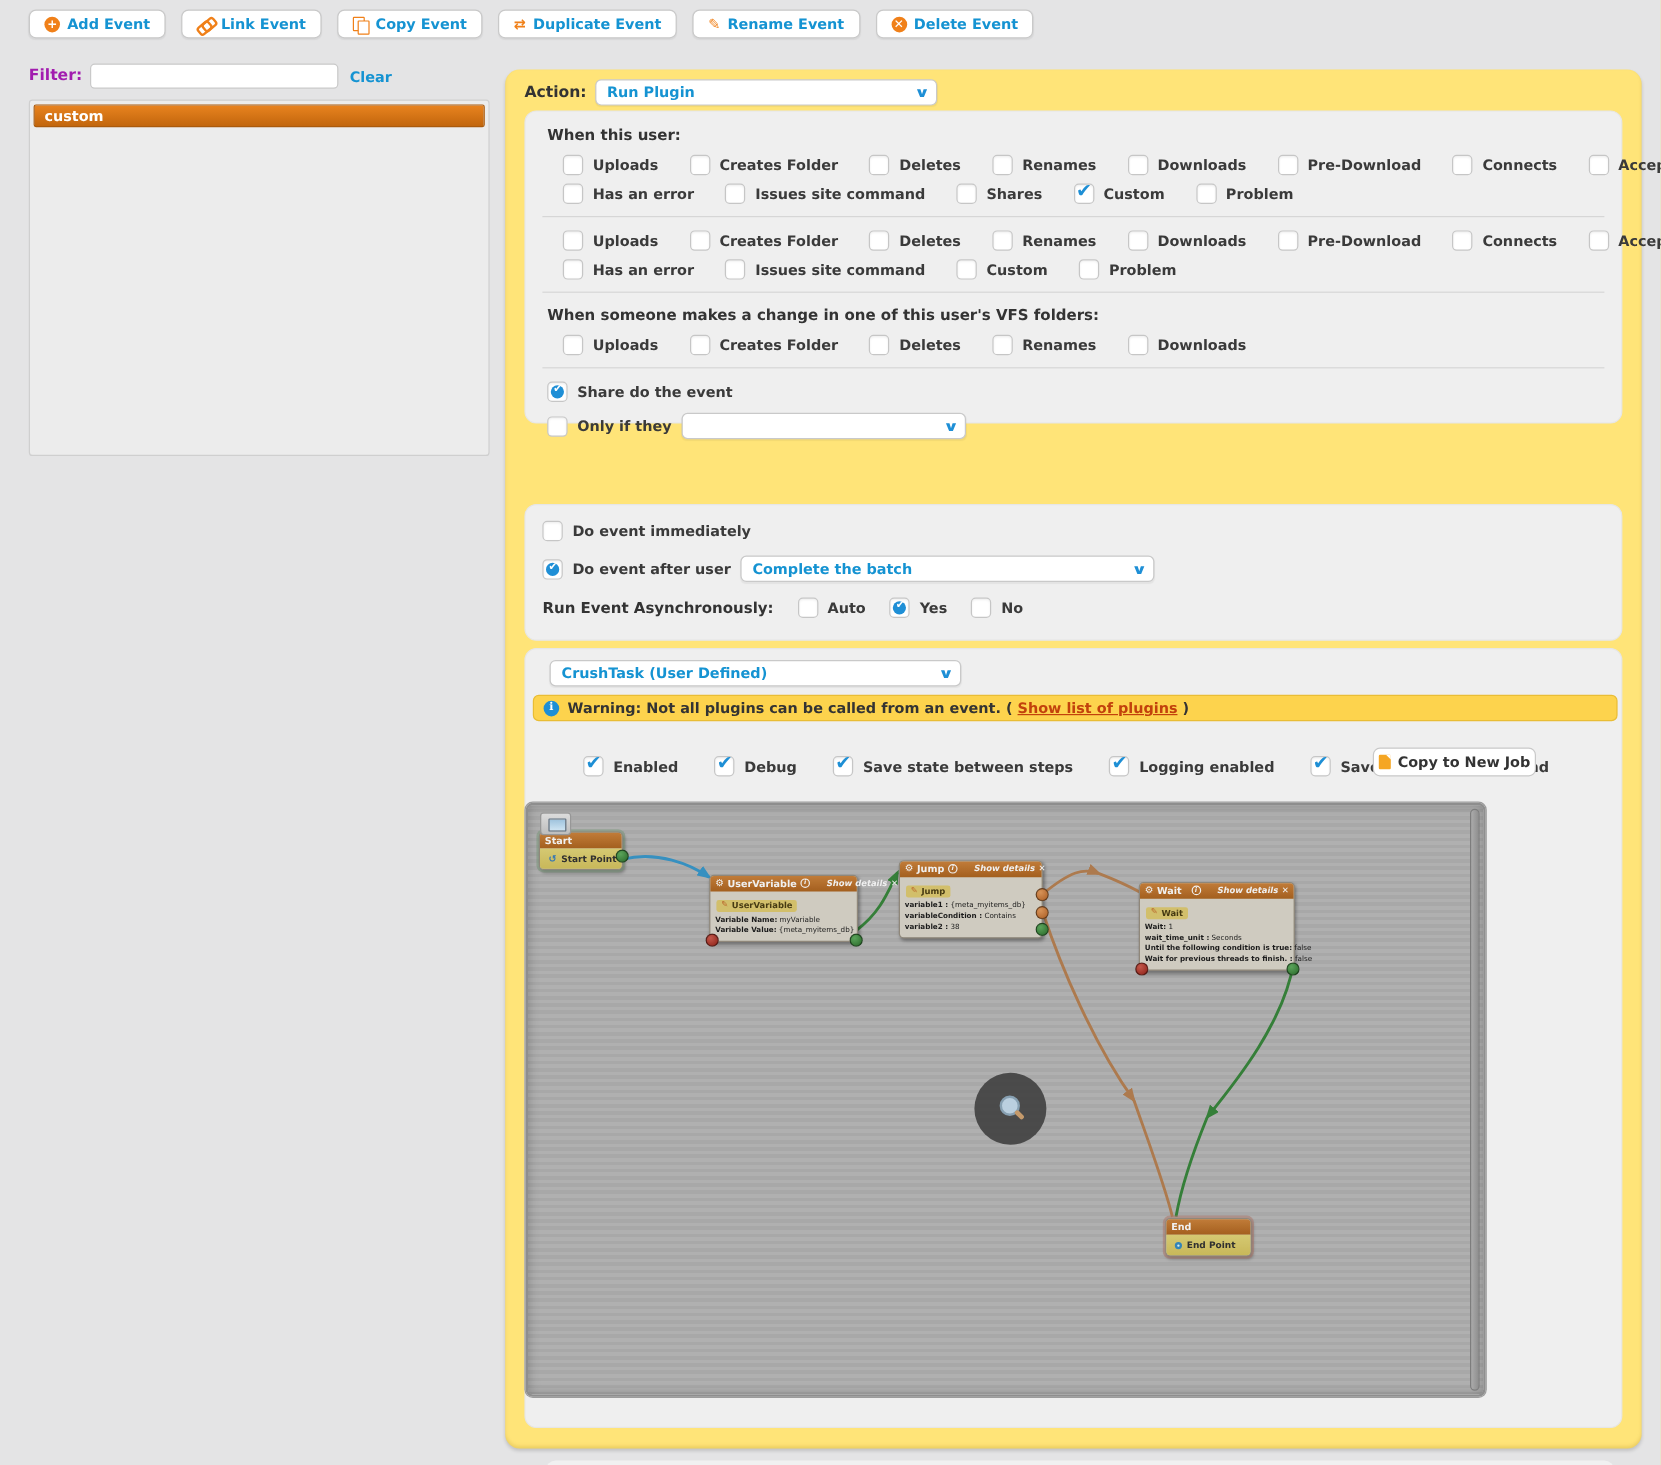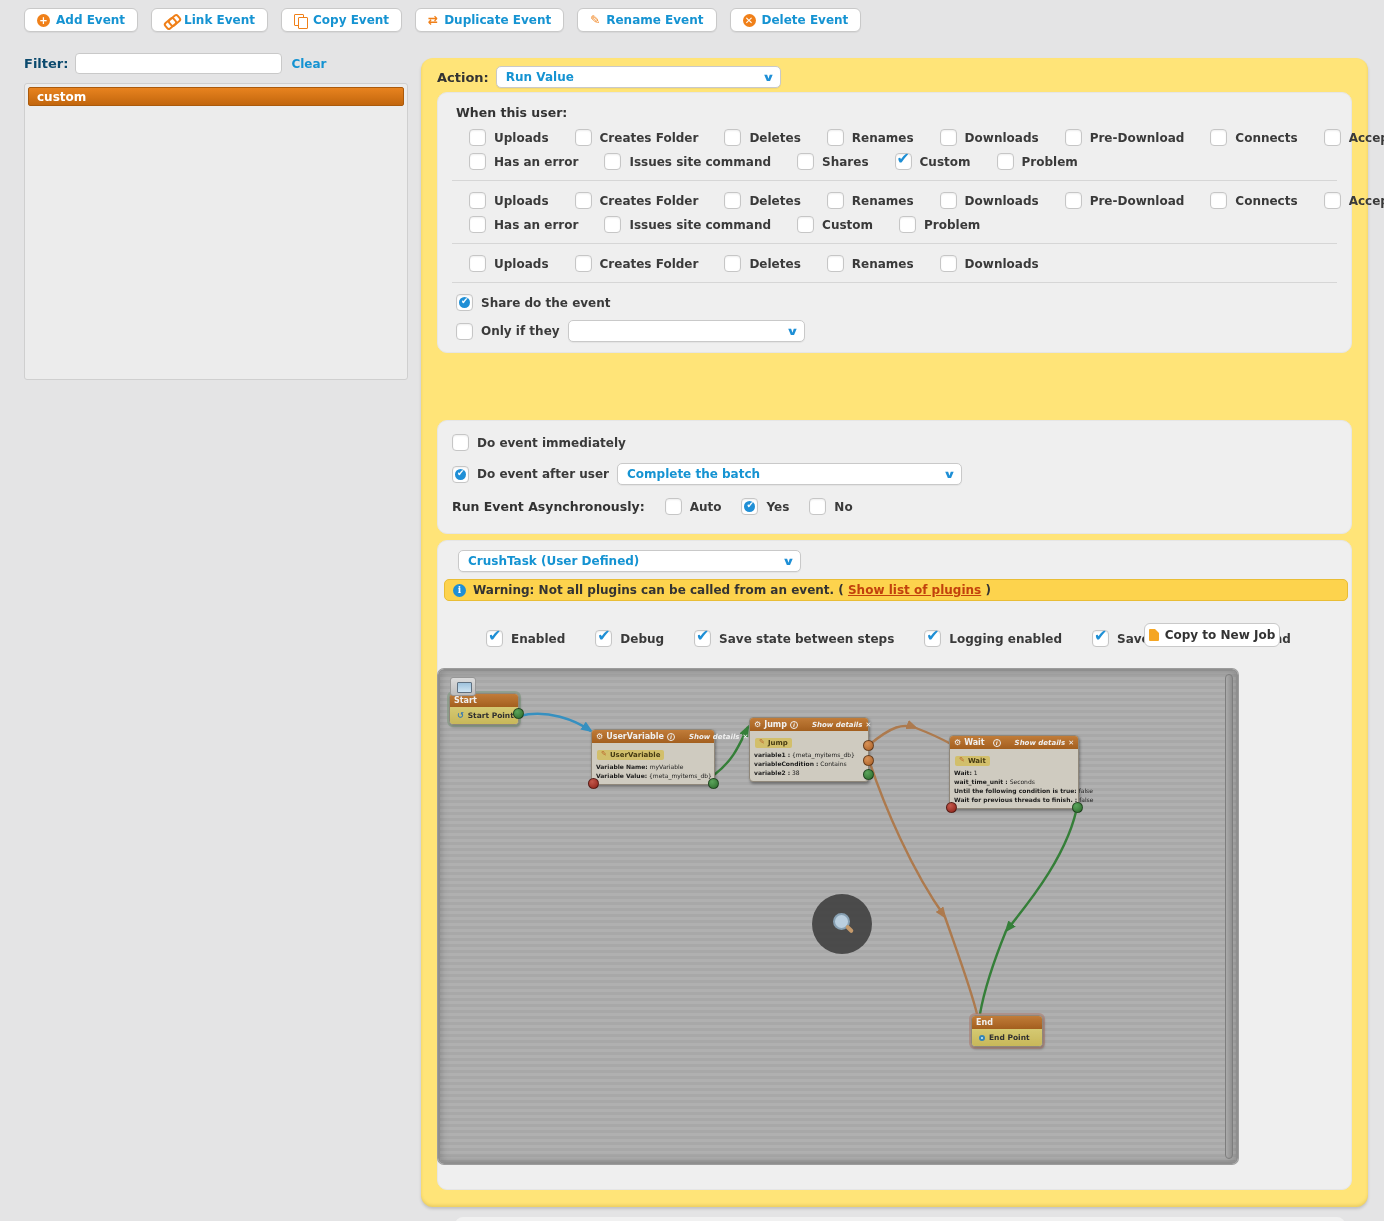--- a/index.html
+++ b/index.html
@@ -29,21 +29,21 @@
   .i-copy::before, .i-copy::after { content:""; position:absolute; width:8px; height:10px;
     border:1.5px solid #f08019; background:#fff; border-radius:1px; }
   .i-copy::before { left:0; top:0; } .i-copy::after { left:4px; top:3px; }
   .i-dup { color:#f08019; font-weight:bold; font-size:12px; }
   .i-pen { color:#f08019; font-size:12px; }
   .i-doc { width:10px; height:12px; background:#f5a623; border-radius:1px; }
   .i-doc::after { content:""; position:absolute; right:0; top:0; border-style:solid;
     border-width:0 4px 4px 0; border-color:transparent #fff transparent transparent; }
   
   .filter-row { position:absolute; left:24px; top:53px; display:flex; align-items:center; }
-  .filter-label { font-weight:bold; font-size:13px; color:#0c4a6e; margin-right:7px; }
+  .filter-label { font-weight:bold; font-size:13px; color:#a21caf; margin-right:7px; }
   .filter-input { width:207px; height:21px; border:1px solid #c9c9c9; border-radius:4px;
     background:#fff; padding:0 6px; font-family:inherit; font-size:12px; }
   .clear-link { margin-left:9px; color:#1593d2; font-weight:bold; font-size:12px; cursor:pointer; }
   .event-list { position:absolute; left:24px; top:83px; width:384px; height:297px;
     background:#ececec; border:1px solid #cfcfcf; border-radius:3px; overflow:hidden; }
   .event-item { margin:3px; height:19px; line-height:19px; padding:0 8px; color:#fff;
     font-weight:bold; font-size:12px; border-radius:2px; cursor:pointer;
     background:linear-gradient(#e8831f,#c2660d); border:1px solid #aa5a0c; }
   
   .main { position:absolute; left:421px; top:58px; width:947px; height:1149px;
@@ -111,21 +111,21 @@
     border-radius:50%; background:#bacfdf; border:2px solid #87a0b2; }
   .mag::after { content:""; position:absolute; left:33px; top:33px; width:9px; height:4px;
     background:#c59a6b; border-radius:2px; transform:rotate(45deg); }
   
   .node { position:absolute; background:#ddd8ca; border:1px solid #99907f; border-radius:4px;
     box-shadow:1px 2px 3px rgba(0,0,0,.35); cursor:move; z-index:3; }
   .node.start { box-shadow:0 0 0 2px rgba(125,160,125,.55), 1px 2px 3px rgba(0,0,0,.35); }
   .node.end   { box-shadow:0 0 0 2px rgba(190,125,110,.55), 1px 2px 3px rgba(0,0,0,.35); }
   .node-hdr { background:linear-gradient(#d8822e,#b96312); border-radius:3px 3px 0 0;
     color:#fff; font-size:8px; font-weight:bold; padding:2px 4px; display:flex;
-    align-items:center; gap:3px; white-space:nowrap; }
+    align-items:flex-start; gap:3px; white-space:nowrap; }
   .gear { font-size:8px; line-height:8px; color:#fff; }
   .hdr-right { margin-left:auto; display:flex; align-items:center; gap:3px; }
   .show-details { font-size:7px; color:#fff; font-weight:bold; cursor:pointer;
     display:flex; align-items:center; gap:14px;font-style:italic; }
   .ni { width:8px; height:8px; border-radius:50%; border:1px solid #fff; font-size:5.5px;
     line-height:7px; text-align:center; color:#fff; font-weight:bold; }
   .node-x { color:#fff; font-size:7px; font-weight:bold; cursor:pointer; }
   .node-body { padding:2px 4px 4px 4px; }
   .badge { display:inline-flex; align-items:center; gap:3px; background:#e3cc63;
     border-radius:2px; padding:1px 4px; font-size:7px; font-weight:bold; color:#4d3e0c;
@@ -190,21 +190,21 @@
 </div>
 
 <div class="event-list" id="event-list">
     <div class="event-item">custom</div>
   </div>
 
 <div class="main">
   <div class="action-row">
     <span class="label-b">Action:</span>
     <div class="sel" style="width:285px">
-      <span>Run Value</span>
+      <span>Run Plugin</span>
       <span class="chev">∨</span>
     </div>
   </div>
 
   <div class="panel panel1" id="trigger-panel">
 
     <div class="sec-title">When this user:</div>
       <div class="cb-row">
         <label class="cb-item">
           <span class="cb"></span>
@@ -308,20 +308,21 @@
         <label class="cb-item">
           <span class="cb"></span>
           <span class="cb-label">Custom</span>
         </label>
         <label class="cb-item">
           <span class="cb"></span>
           <span class="cb-label">Problem</span>
         </label>
       </div>
       <hr class="divider">
+      <div class="sec-title">When someone makes a change in one of this user's VFS folders:</div>
       <div class="cb-row">
         <label class="cb-item">
           <span class="cb"></span>
           <span class="cb-label">Uploads</span>
         </label>
         <label class="cb-item">
           <span class="cb"></span>
           <span class="cb-label">Creates Folder</span>
         </label>
         <label class="cb-item">

